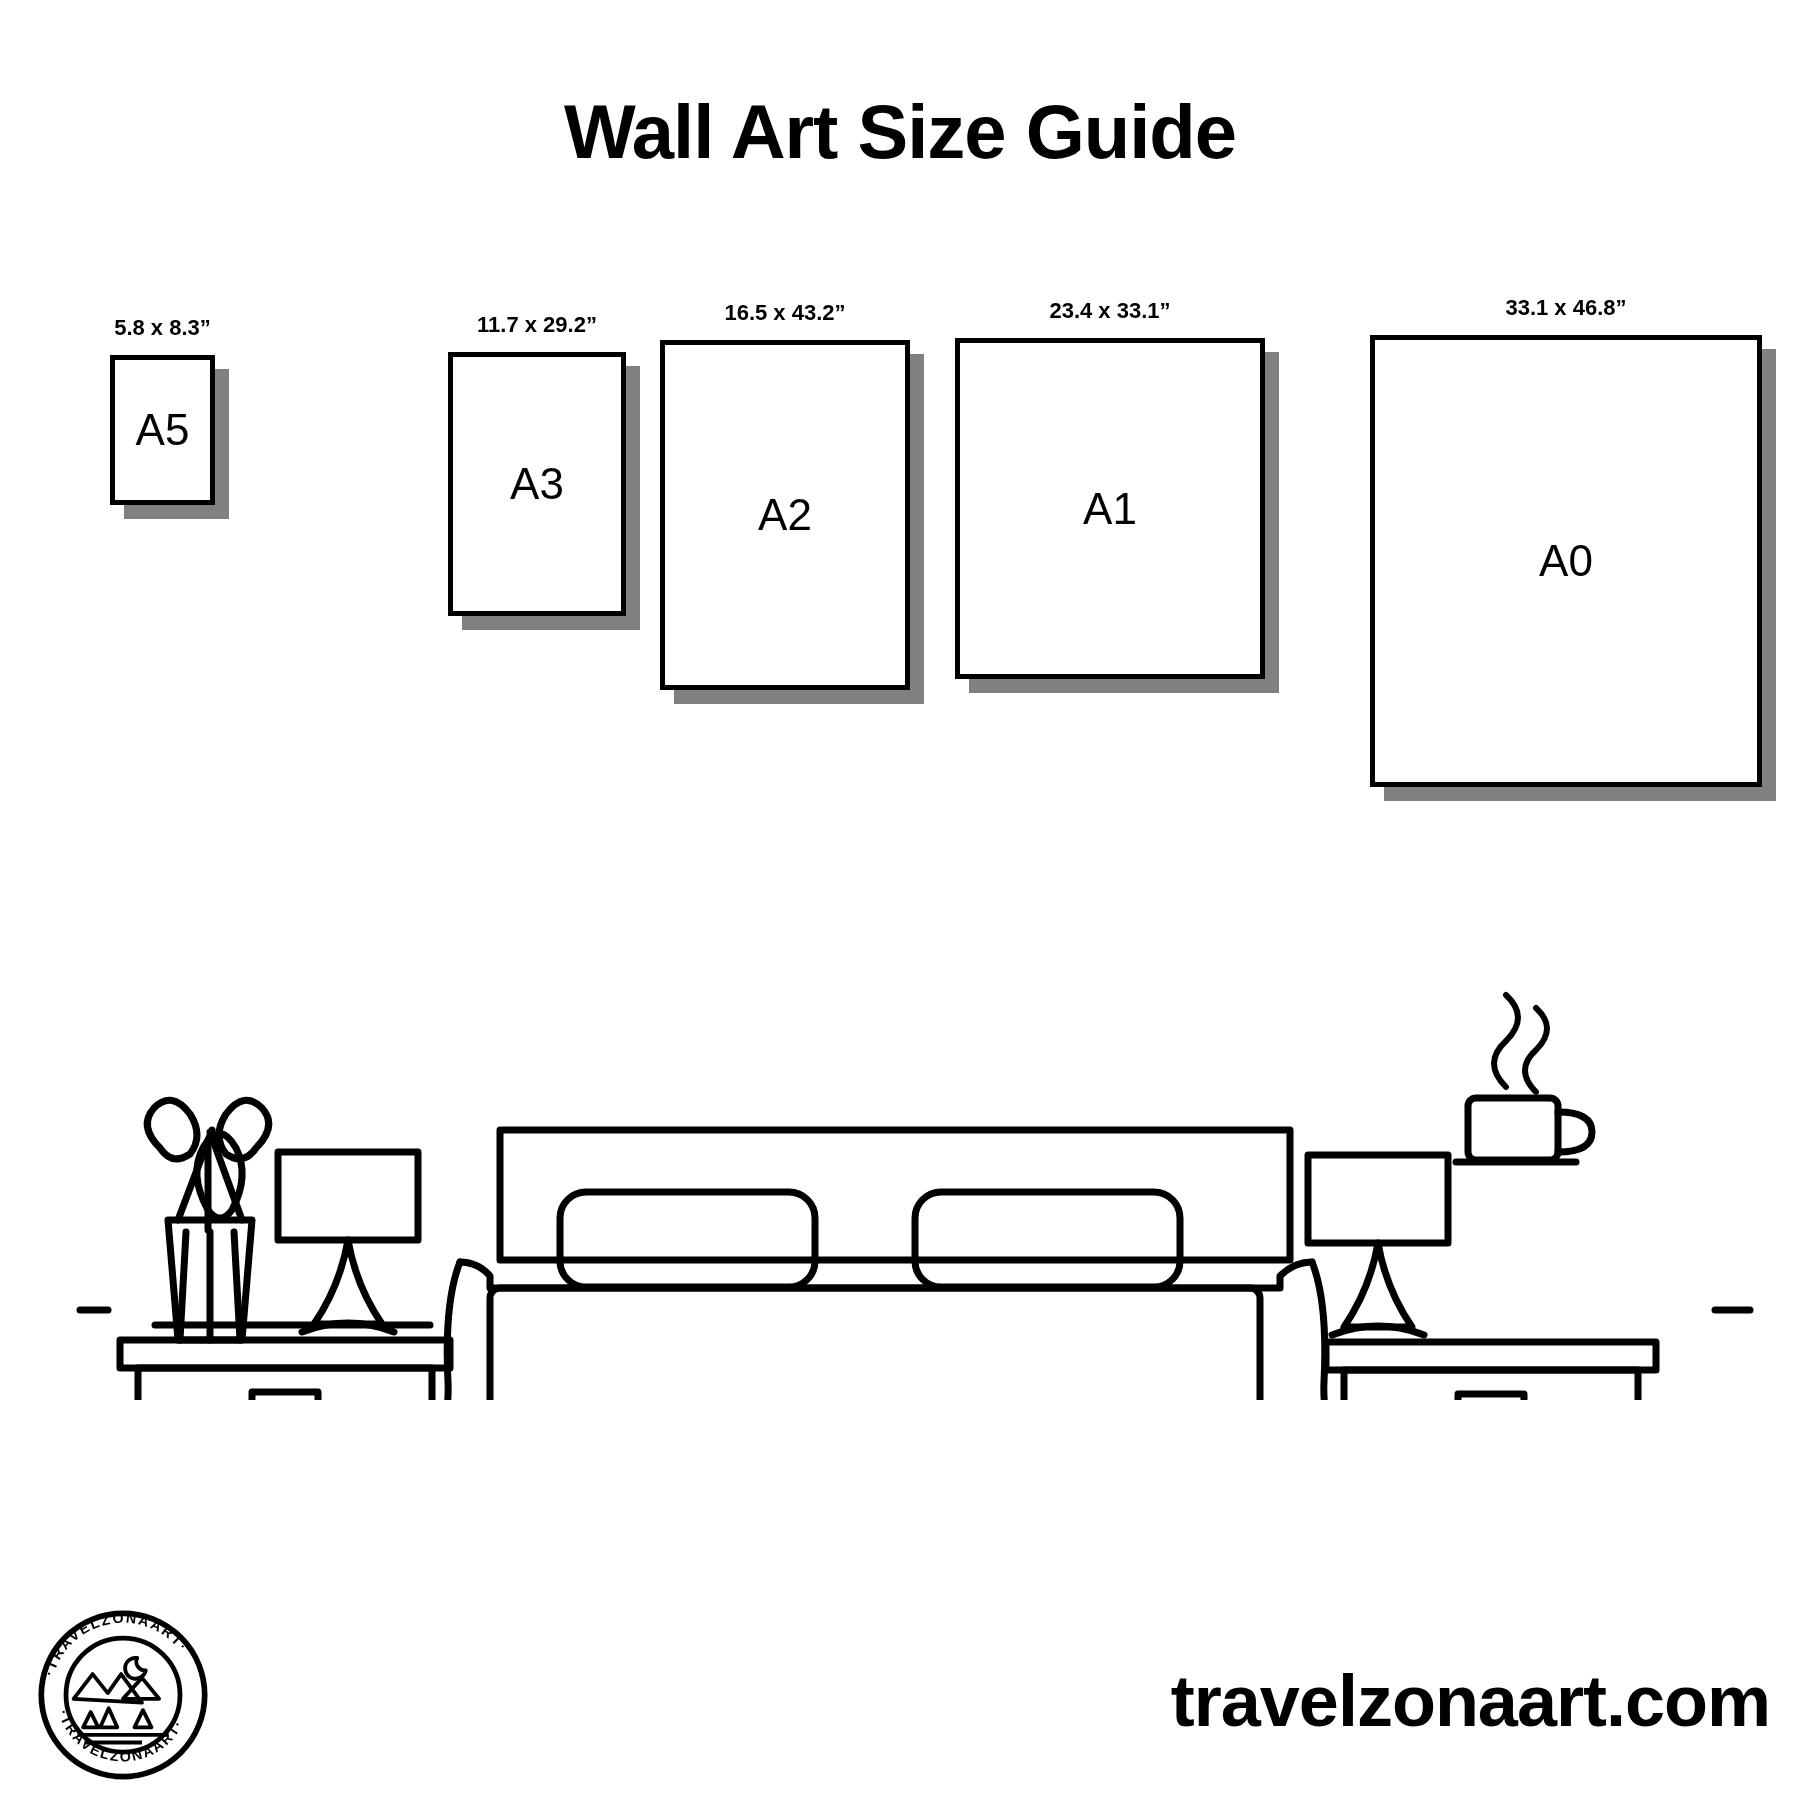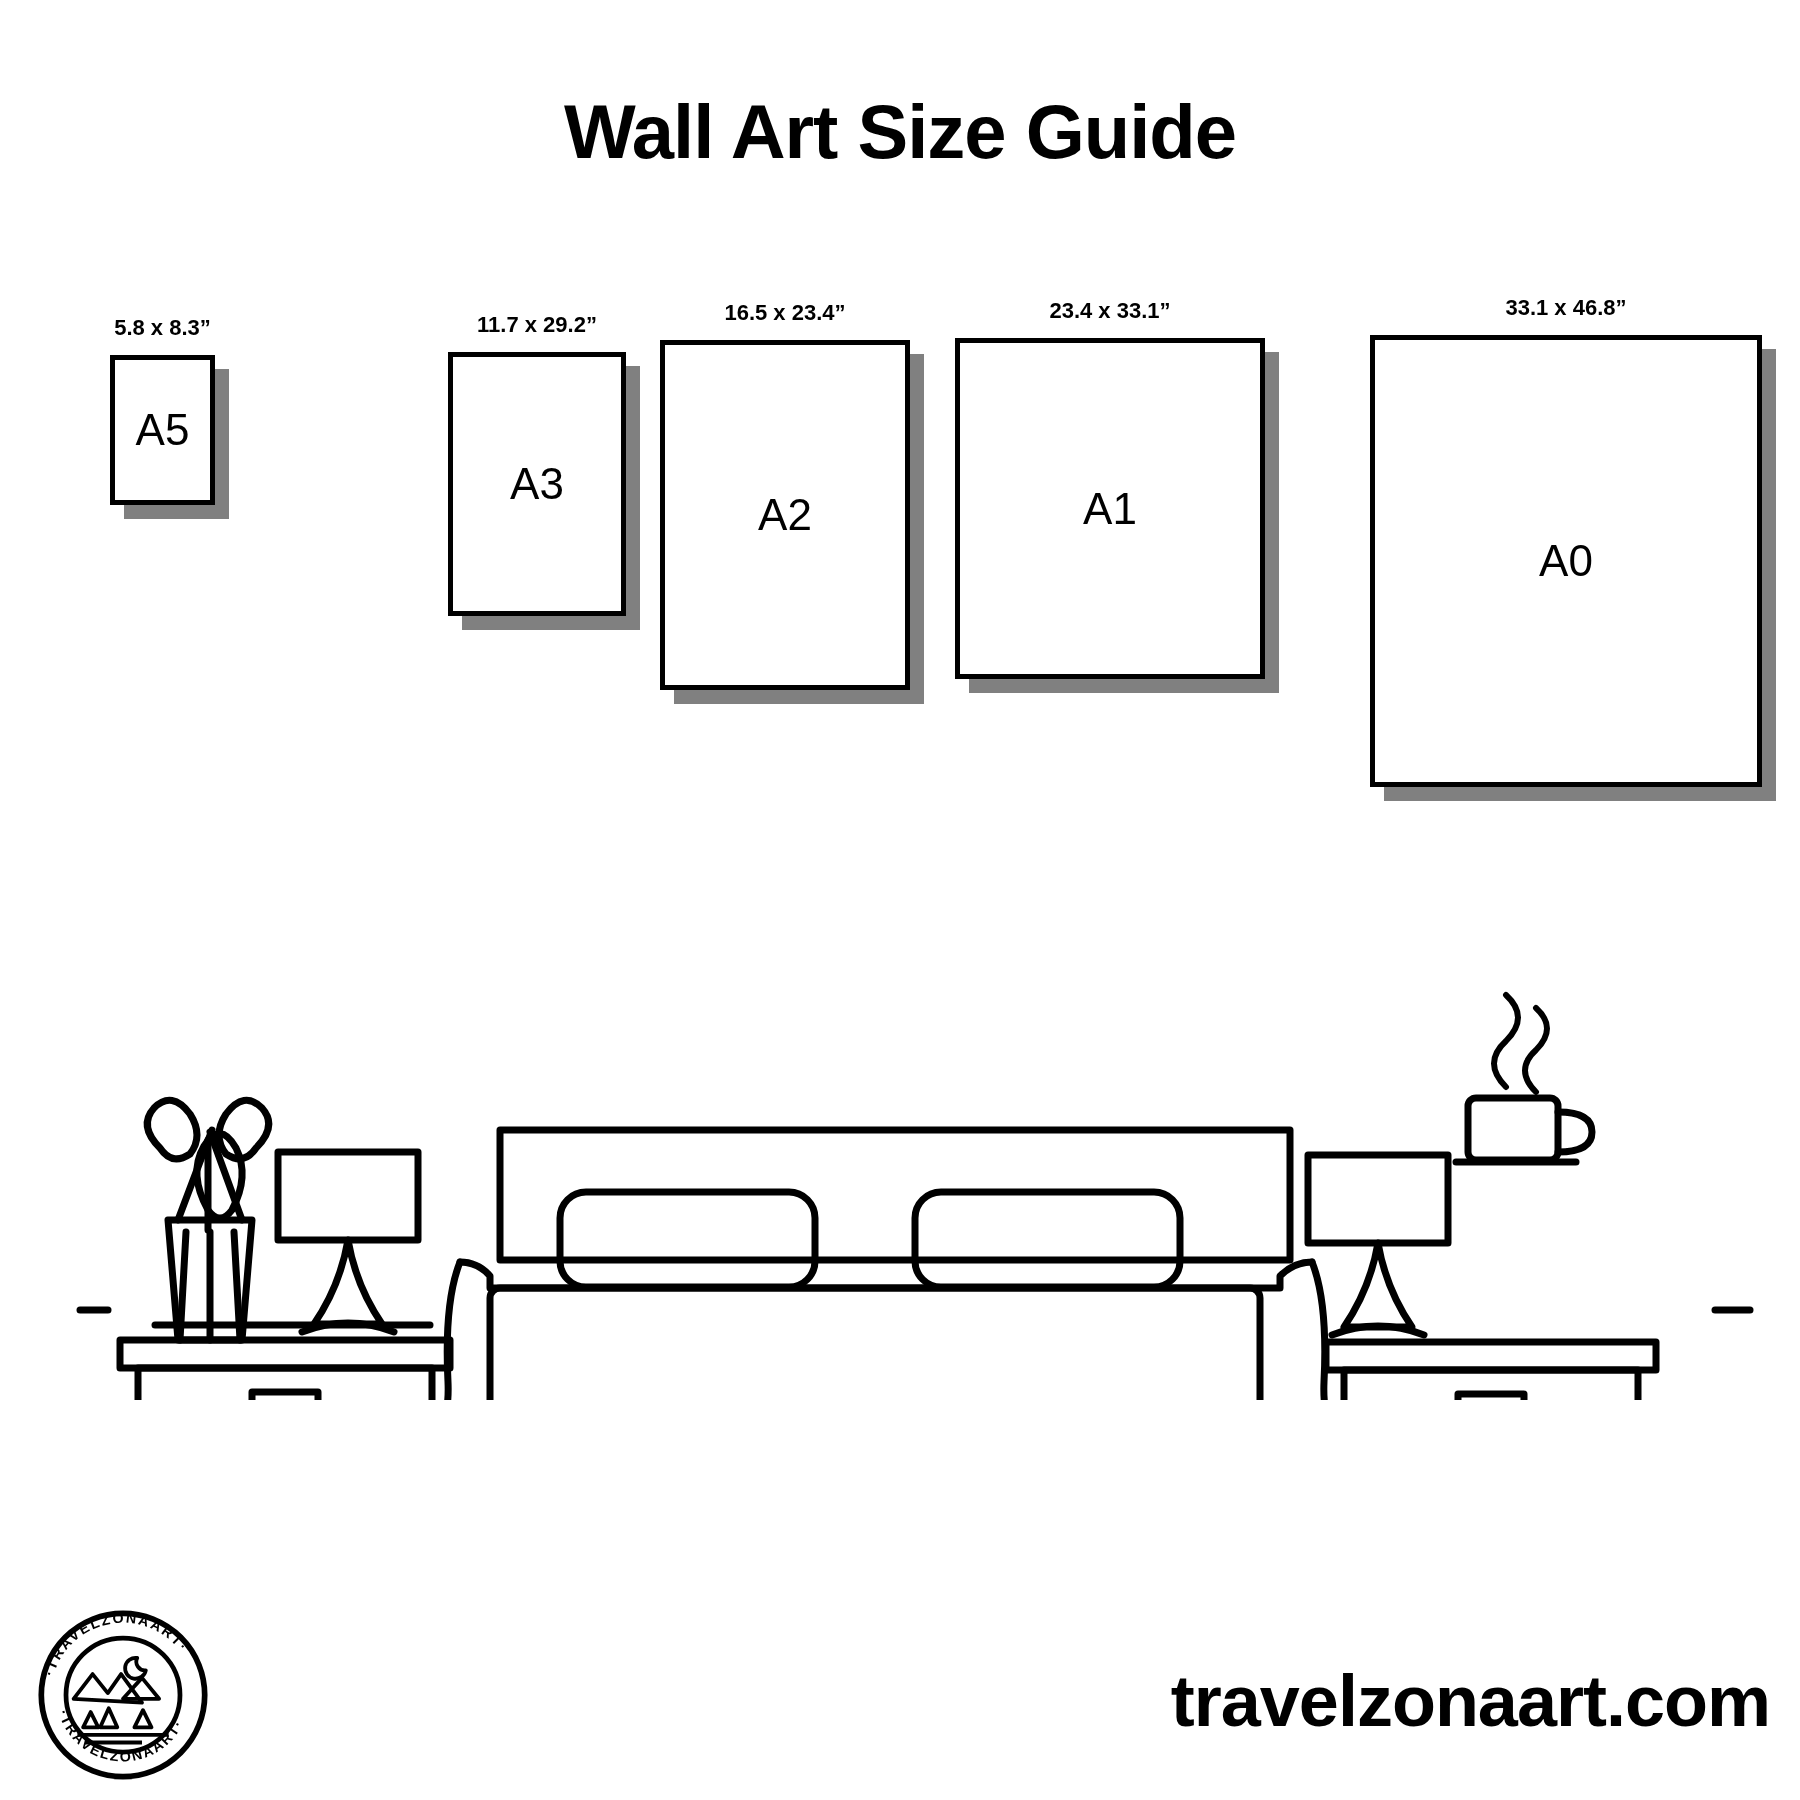--- a/index.html
+++ b/index.html
@@ -121,21 +121,21 @@
 
   <div class="poster-group" style="left:448px; top:352px; width:178px; height:264px;">
     <div class="poster-label">11.7 x 29.2”</div>
     <div class="poster-shadow"></div>
     <div class="poster-frame">
       <span class="poster-name">A3</span>
     </div>
   </div>
 
   <div class="poster-group" style="left:660px; top:340px; width:250px; height:350px;">
-    <div class="poster-label">16.5 x 23.4”</div>
+    <div class="poster-label">16.5 x 43.2”</div>
     <div class="poster-shadow"></div>
     <div class="poster-frame">
       <span class="poster-name">A2</span>
     </div>
   </div>
 
   <div class="poster-group" style="left:955px; top:338px; width:310px; height:341px;">
     <div class="poster-label">23.4 x 33.1”</div>
     <div class="poster-shadow"></div>
     <div class="poster-frame">

